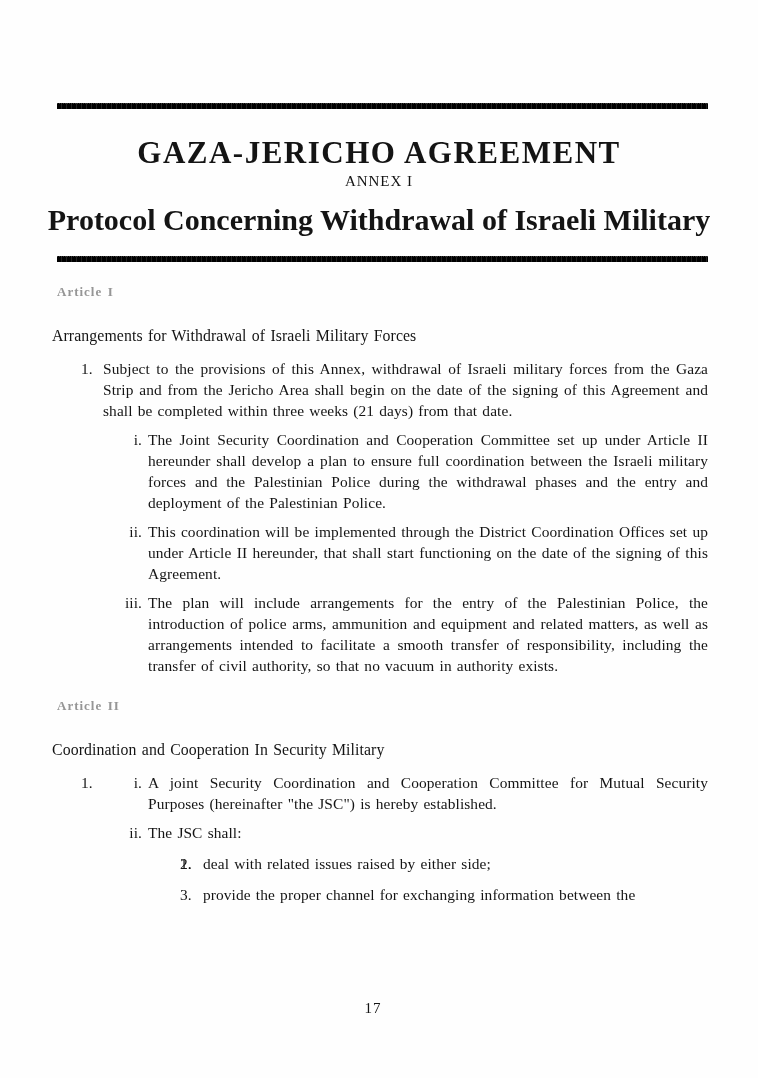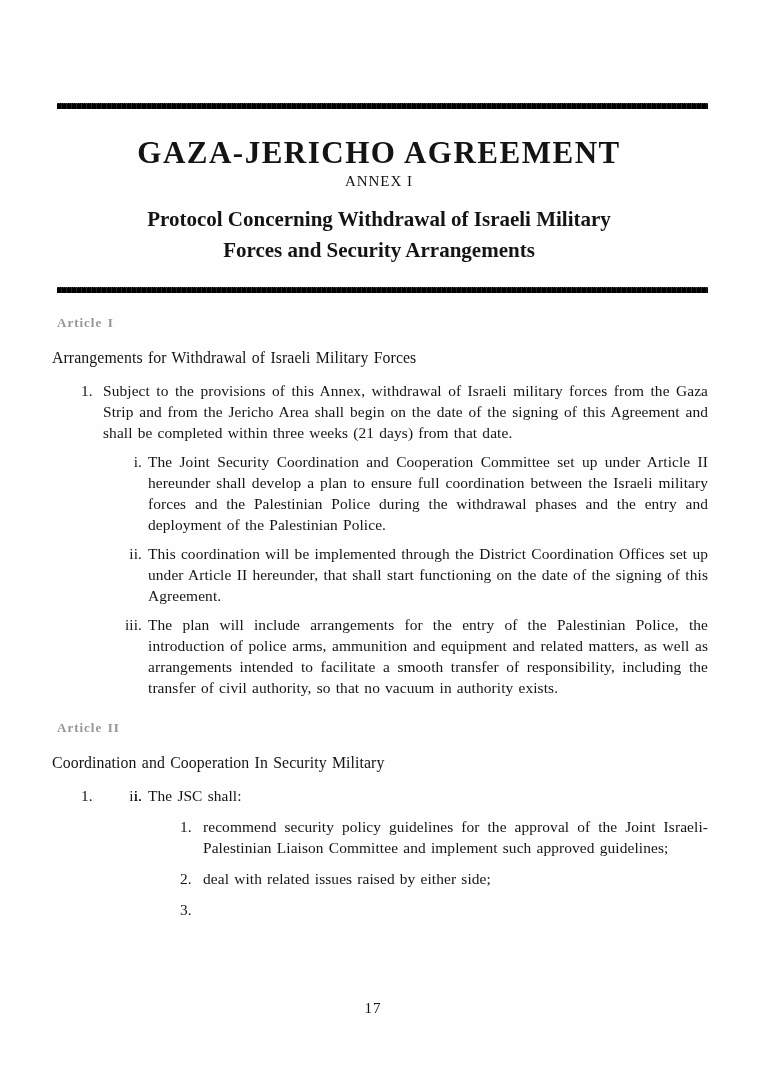--- a/index.html
+++ b/index.html
@@ -30,21 +30,21 @@
   }
   .annex {
     margin-top: 2px;
     text-align: center;
     font-size: 15px;
     letter-spacing: 1px;
   }
   .doc-subtitle {
     margin-top: 14px;
     text-align: center;
-    font-size: 21px;
+    font-size: 30px;
     font-weight: bold;
     line-height: 31px;
   }
   .body {
     margin: 0 50px 0 52px;
     font-size: 15.4px;
     line-height: 21px;
     letter-spacing: 0.1px;
     word-spacing: 1.2px;
   }
@@ -53,21 +53,21 @@
     margin-left: 5px;
     font-size: 13px;
     font-weight: bold;
     color: #969696;
     letter-spacing: 1px;
     filter: blur(0.6px);
     transform: scaleY(0.92);
     transform-origin: left top;
   }
   .section-heading {
-    margin-top: 13px;
+    margin-top: 22px;
     font-size: 15.8px;
   }
   .li { position: relative; text-align: justify; }
   .li .num { position: absolute; }
   .l1 { margin-top: 12px; padding-left: 51px; }
   .l1 > .num { left: 29px; }
   .l2 { margin-top: 8px; padding-left: 96px; }
   .l2 > .num { left: 68px; width: 22px; text-align: right; }
   .l3 { margin-top: 10px; padding-left: 151px; }
   .l3 > .num { left: 128px; }
@@ -84,21 +84,21 @@
 <body>
 
 <div class="page">
 
   <div class="rule rule-top"></div>
 
   <h1 class="doc-title">GAZA-JERICHO AGREEMENT</h1>
 
   <div class="annex">ANNEX I</div>
 
-  <h2 class="doc-subtitle"><span>Protocol Concerning Withdrawal of Israeli Military</span><br><span>Forces and Security Arrangements</span></h2>
+  <h2 class="doc-subtitle"><span>Protocol Concerning Withdrawal of Israeli Military</span><br></h2>
 
   <div class="rule rule-bottom"></div>
 
   <div class="body">
 
     <div class="article-label">Article I</div>
 
     <div class="section-heading">Arrangements for Withdrawal of Israeli Military Forces</div>
 
     <div class="li l1">
@@ -124,38 +124,39 @@
     <div class="article-label">Article II</div>
 
     <div class="section-heading">Coordination and Cooperation In Security Military</div>
 
     <div class="li l1">
       <span class="num">1.</span>
     </div>
 
     <div class="li l2">
       <span class="num">i.</span>
+      <span class="txt">A joint Security Coordination and Cooperation Committee for Mutual Security Purposes (hereinafter "the JSC") is hereby established.</span>
     </div>
 
     <div class="li l2">
       <span class="num">ii.</span>
       <span class="txt">The JSC shall:</span>
     </div>
 
     <div class="li l3">
       <span class="num">1.</span>
-      <span class="txt">recommend security policy guidelines for the approval of the Joint Israeli-Palestinian Liaison Committee and implement such approved guidelines;</span>
     </div>
 
     <div class="li l3">
       <span class="num">2.</span>
       <span class="txt">deal with related issues raised by either side;</span>
     </div>
 
     <div class="li l3">
       <span class="num">3.</span>
+      <span class="txt">provide the proper channel for exchanging information between the</span>
     </div>
 
   </div>
 
   <div class="page-number">17</div>
 
 </div>
 
 </body></html>

